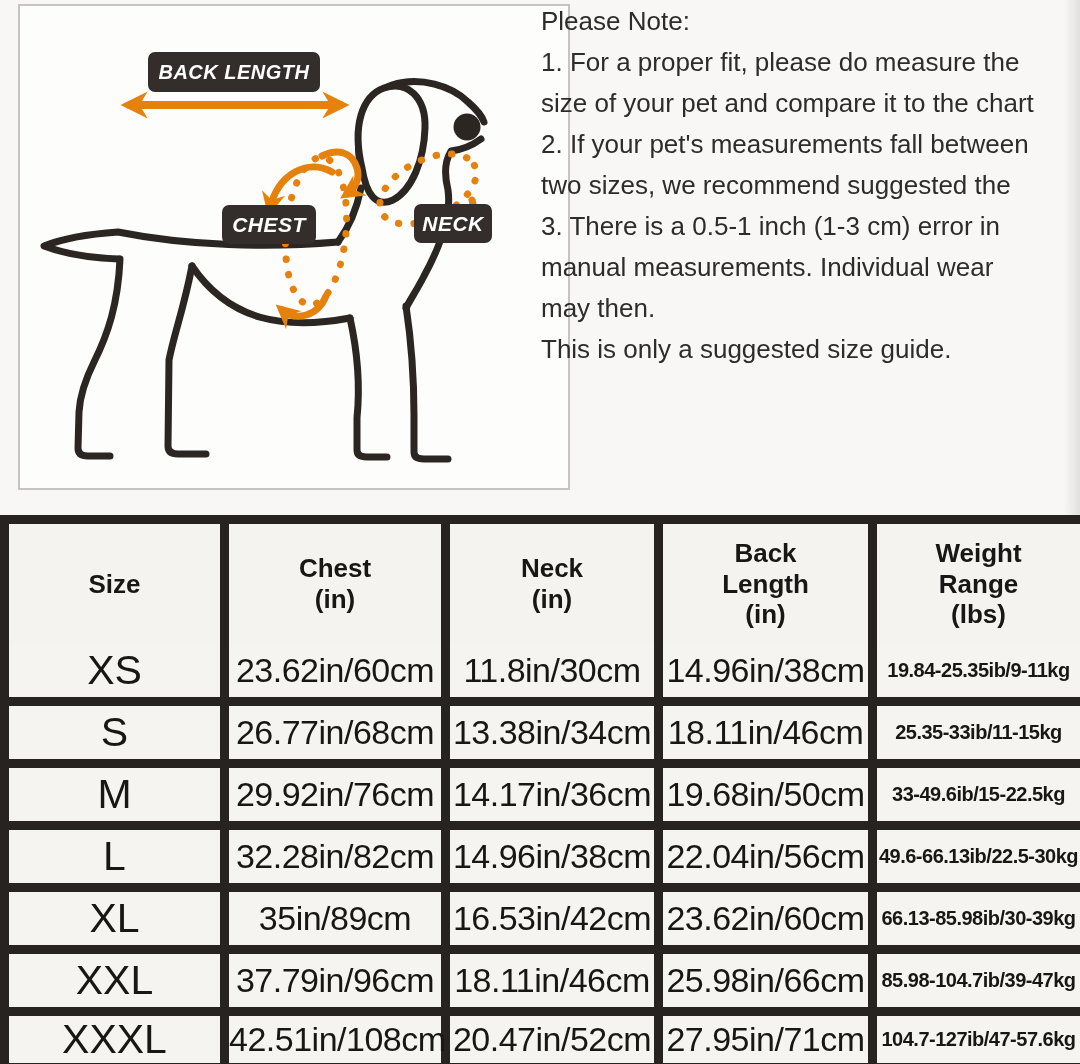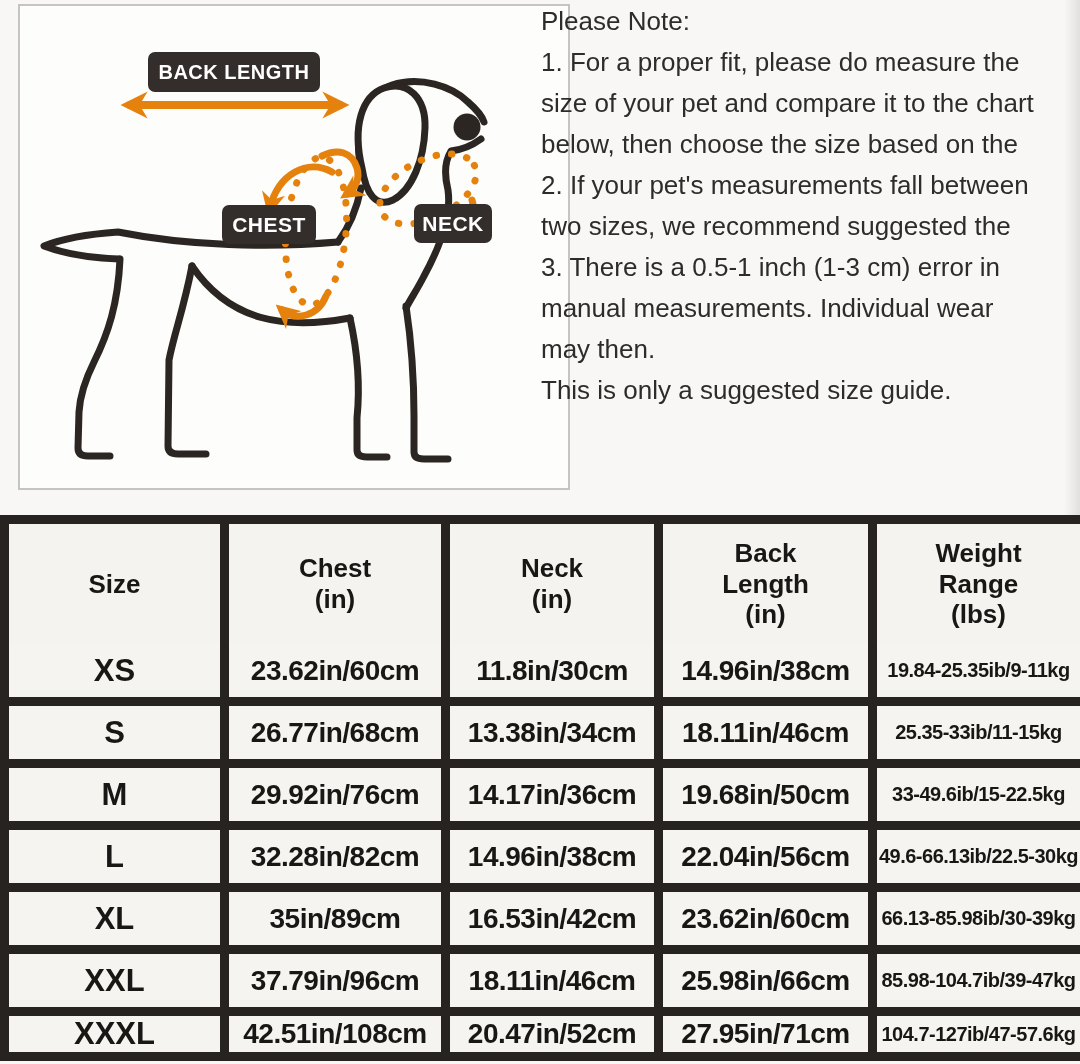--- a/index.html
+++ b/index.html
@@ -1,21 +1,21 @@
 <!DOCTYPE html>
 <html><head>
 <meta charset="utf-8">
 <style>
   html,body{margin:0;padding:0;width:1080px;height:1064px;overflow:hidden;
     font-family:"Liberation Sans",sans-serif;background:#f8f7f5;}
   .stage{position:relative;width:1080px;height:1064px;}
 
   
   .diagram-panel{position:absolute;left:18px;top:4px;width:552px;height:486px;
-    background:#fdfdfc;border:2px solid #c6c4c1;box-sizing:border-box;}
+    background:#fdfdfc;border:2px solid #c6c4c1;box-sizing:border-box;font-style:italic;}
   .diagram-panel svg{position:absolute;left:0;top:0;}
   .tag{position:absolute;background:#332e2b;color:#fff;font-weight:bold;
     display:flex;align-items:center;justify-content:center;border-radius:7px;
     letter-spacing:.5px;}
   .tag-backlength{left:128px;top:46px;width:172px;height:40px;font-size:20px;}
   .tag-chest{left:202px;top:199px;width:94px;height:39px;font-size:21px;}
   .tag-neck{left:394px;top:198px;width:78px;height:39px;font-size:21px;}
 
   
   .notes{position:absolute;left:541px;top:1px;width:538px;color:#2e2c2a;}
@@ -29,22 +29,22 @@
   table.size-table{border-collapse:collapse;table-layout:fixed;width:1080px;
     background:#272320;}
   .size-table th,.size-table td{background:#f6f4f1;color:#191715;text-align:center;
     vertical-align:middle;padding:0;border-left:9px solid #272320;border-right:9px solid #272320;}
   .size-table{border:9px solid #272320;}
   .size-table thead th{height:120px;font-size:26px;line-height:1.18;font-weight:bold;
     white-space:pre-line;background:#f5f3f0;}
   .size-table tbody td{height:53px;}
   .size-table tbody tr+tr td{border-top:9px solid #272320;}
   .size-table tbody tr:last-child td{height:35px;}
-  .cell-size{font-size:31px;font-weight:bold;}
-  .cell-meas{font-size:28px;font-weight:bold;letter-spacing:-.5px;}
+  .cell-size{font-size:41px;font-weight:normal;}
+  .cell-meas{font-size:34px;font-weight:normal;letter-spacing:-.5px;}
   .cell-weight{font-size:20px;font-weight:bold;letter-spacing:-.5px;}
 </style>
 </head>
 <body>
 
 <div class="stage">
 
   <div class="diagram-panel">
     <svg width="496" height="482" viewBox="0 0 496 482">
       <defs>
@@ -96,21 +96,20 @@
 
     <div class="tag tag-backlength">BACK LENGTH</div>
     <div class="tag tag-chest">CHEST</div>
     <div class="tag tag-neck">NECK</div>
   </div>
 
   <div class="notes">
     <div class="line">Please Note:</div>
     <div class="line">1. For a proper fit, please do measure the</div>
     <div class="line">size of your pet and compare it to the chart</div>
-    <div class="line">below, then choose the size based on the</div>
     <div class="line">2. If your pet's measurements fall between</div>
     <div class="line">two sizes, we recommend suggested the</div>
     <div class="line">3. There is a 0.5-1 inch (1-3 cm) error in</div>
     <div class="line">manual measurements. Individual wear</div>
     <div class="line">may then.</div>
     <div class="line">This is only a suggested size guide.</div>
   </div>
 
   <div class="edge-shade"></div>
 

